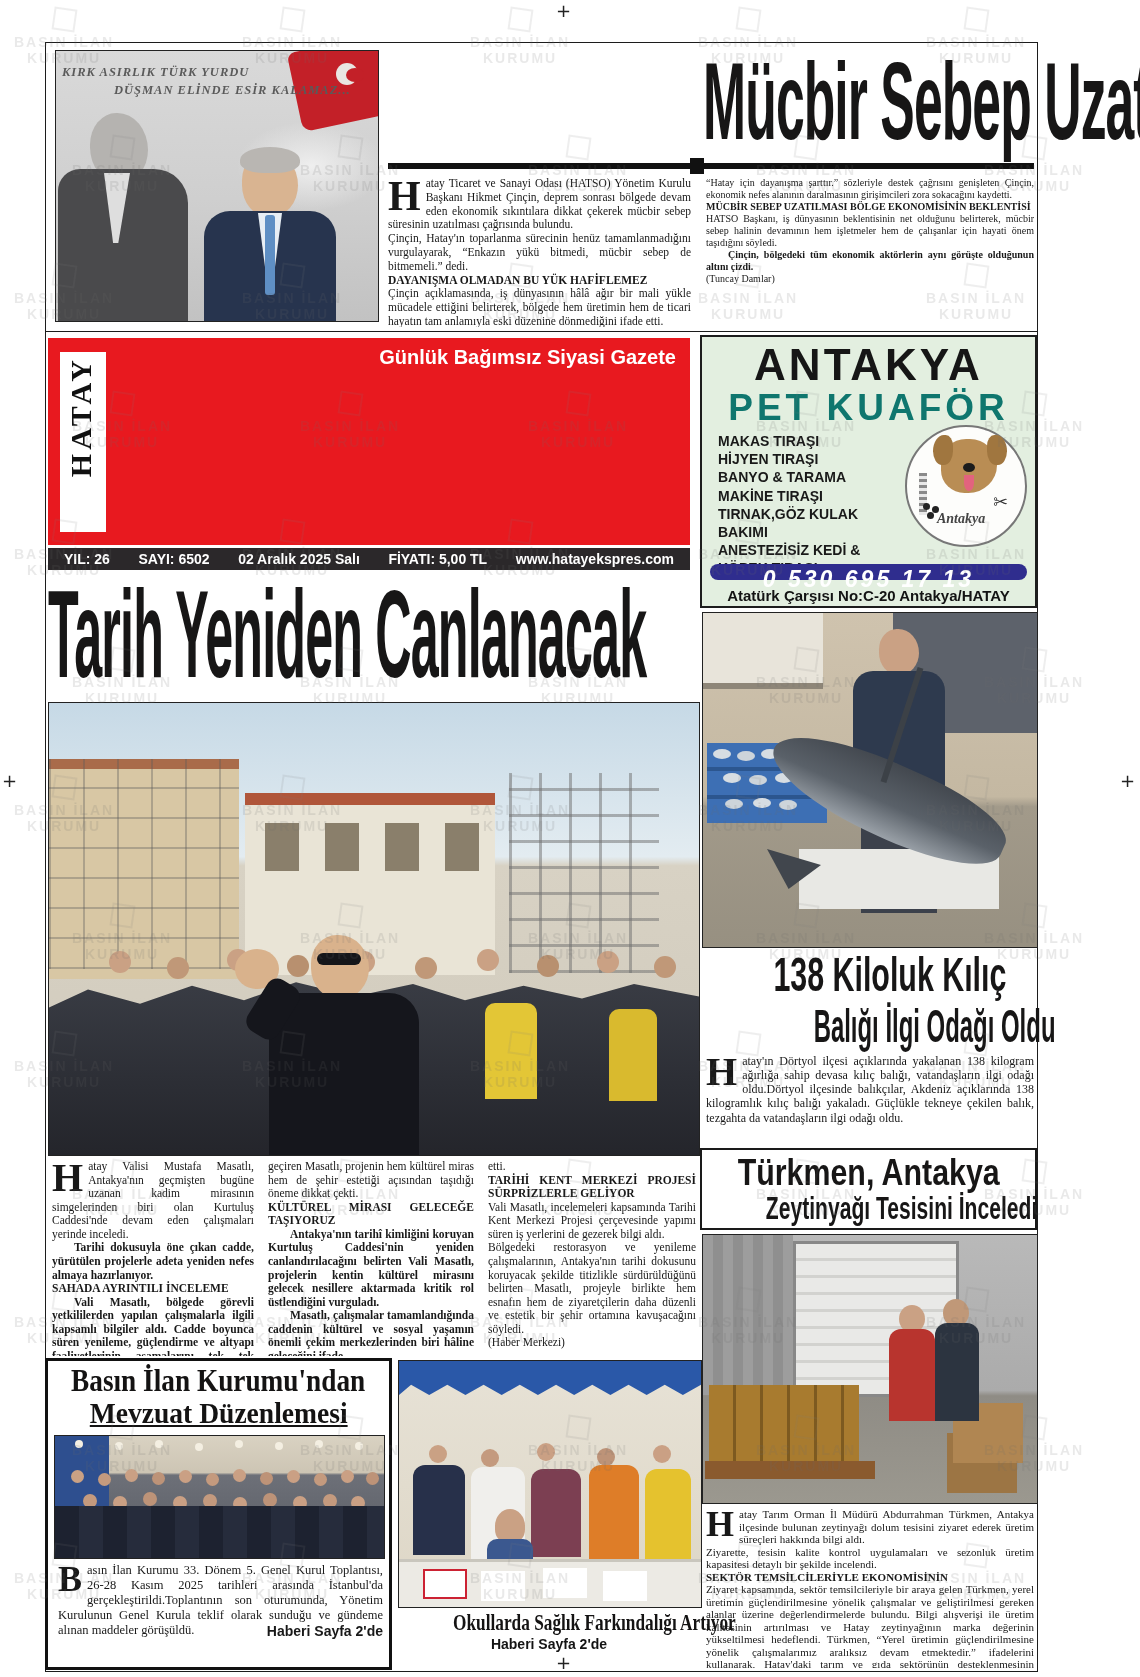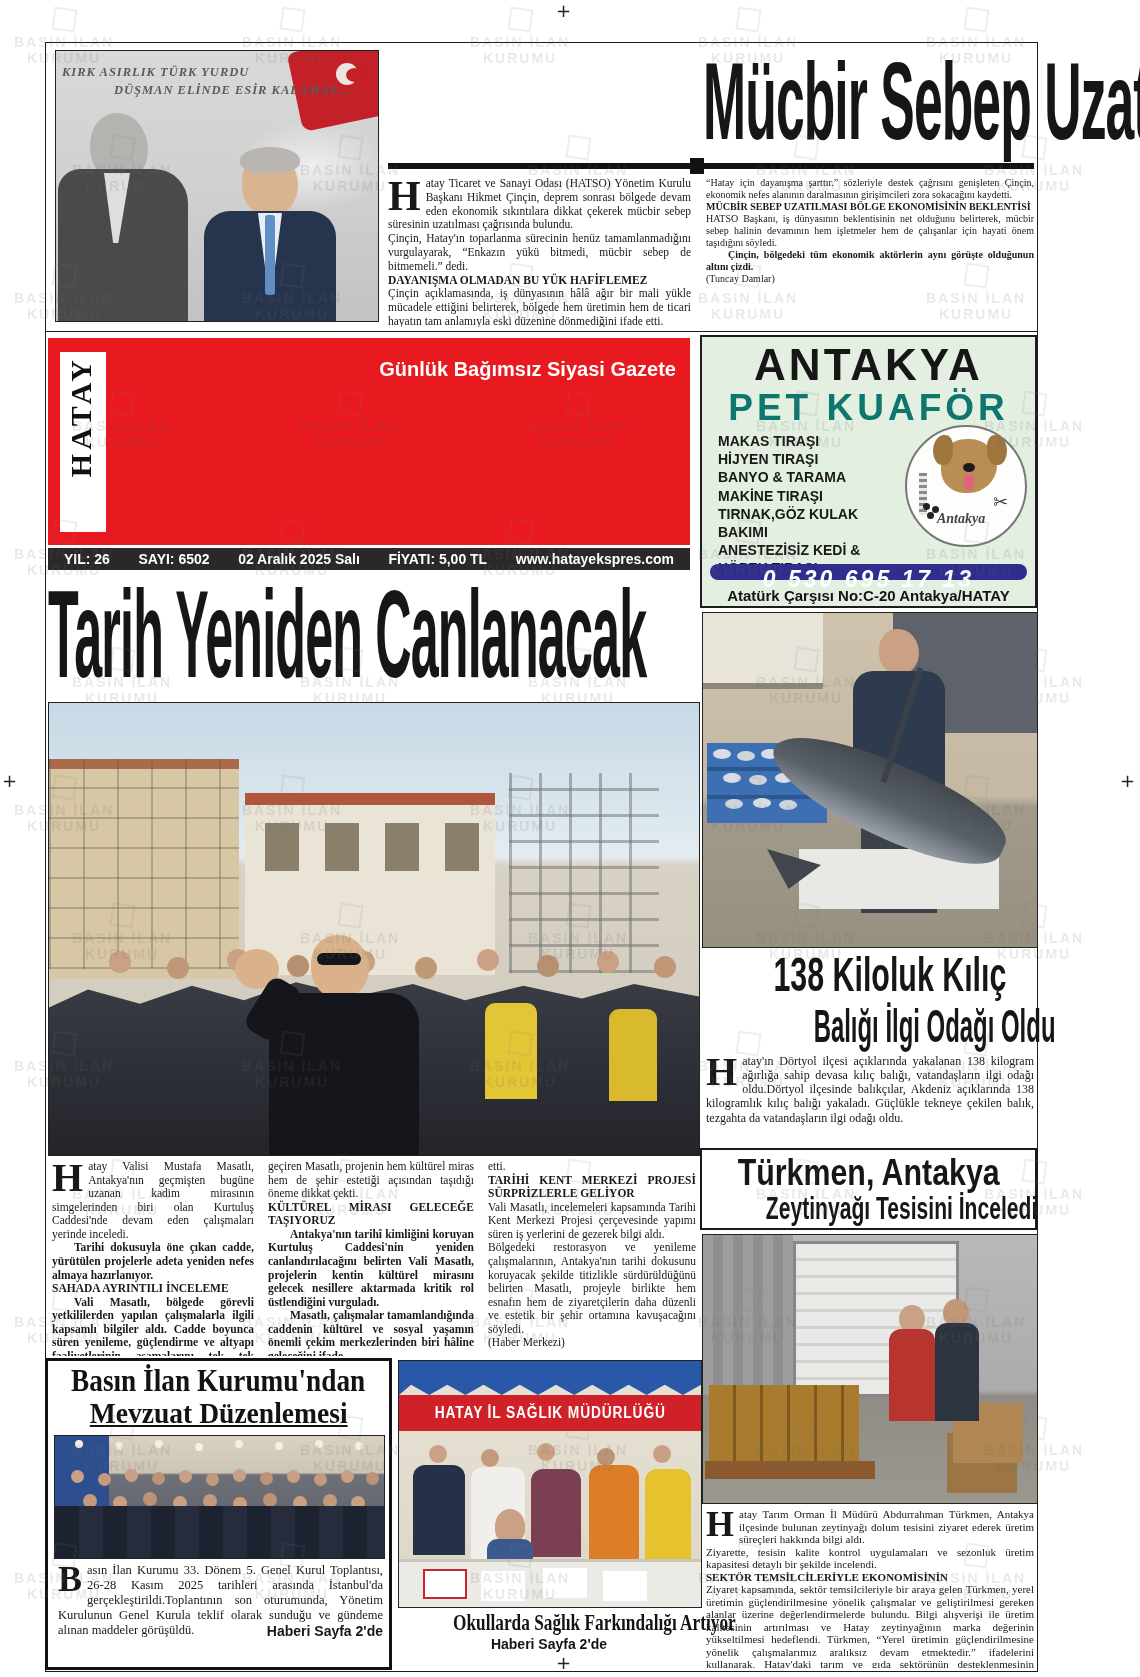--- a/index.html
+++ b/index.html
@@ -88,21 +88,21 @@
     <div class="sub">MÜCBİR SEBEP UZATILMASI BÖLGE EKONOMİSİNİN BEKLENTİSİ</div>
     <div>HATSO Başkanı, iş dünyasının beklentisinin net olduğunu belirterek, mücbir sebep halinin devamının hem işletmeler hem de çalışanlar için hayati önem taşıdığını söyledi.</div>
     <div class="ind">Çinçin, bölgedeki tüm ekonomik aktörlerin aynı görüşte olduğunun altını çizdi.</div>
     <div>(Tuncay Damlar)</div>
   </div>
 
   <div class="abs" style="left:48px;top:338px;width:642px;height:207px;background:#e8191f;">
     <div class="abs" style="left:12px;top:14px;width:46px;height:180px;background:#fff;">
       <span style="position:absolute;left:4px;top:4px;writing-mode:vertical-rl;transform:rotate(180deg);font:800 30px 'Liberation Serif',serif;letter-spacing:4px;color:#111;">HATAY</span>
     </div>
-    <div class="abs" style="right:14px;top:20px;font:700 20px 'Liberation Sans',sans-serif;color:#fff;">Günlük Bağımsız Siyasi Gazete</div>
+    <div class="abs" style="right:14px;top:8px;font:700 20px 'Liberation Sans',sans-serif;color:#fff;">Günlük Bağımsız Siyasi Gazete</div>
   </div>
 
   <div class="abs infobar" style="left:48px;top:548px;width:642px;height:22px;background:#2b282a;font-size:14px;padding:0 16px;box-sizing:border-box;">
     <span>YIL: 26</span>
     <span>SAYI: 6502</span>
     <span>02 Aralık 2025  Salı</span>
     <span>FİYATI: 5,00 TL</span>
     <span>www.hatayekspres.com</span>
   </div>
 
@@ -248,23 +248,20 @@
     </div>
     <div class="bodytxt" style="position:absolute;left:10px;top:202px;width:325px;height:100px;font-size:12.5px;line-height:1.2;">
       <span class="dropcap" style="font-size:36px;">B</span>
       <span>asın İlan Kurumu 33. Dönem 5. Genel Kurul Toplantısı, 26-28 Kasım 2025 tarihleri arasında İstanbul'da gerçekleştirildi.Toplantının son oturumunda, Yönetim Kurulunun Genel Kurula teklif olarak sunduğu ve gündeme alınan maddeler görüşüldü.</span>
       <span class="pref" style="float:right;font-size:14px;">Haberi Sayfa 2'de</span>
     </div>
   </div>
 
   <div class="photo" style="left:398px;top:1360px;width:302px;height:246px;background:linear-gradient(180deg,#e7e2d6 0,#ddd6c6 100%);">
     <div class="ph" style="left:0;top:0;width:302px;height:34px;background:#2a58a8;clip-path:polygon(0 0,100% 0,100% 70%,94% 100%,88% 70%,82% 100%,76% 70%,70% 100%,64% 70%,58% 100%,52% 70%,46% 100%,40% 70%,34% 100%,28% 70%,22% 100%,16% 70%,10% 100%,4% 70%,0 100%);"></div>
-    <div class="ph" style="left:0;top:34px;width:302px;height:36px;background:#cf2127;text-align:center;">
-      <span style="display:inline-block;font:800 16px/36px 'Liberation Sans',sans-serif;color:#fff;letter-spacing:1px;transform:scaleX(.86);transform-origin:center;white-space:nowrap;">HATAY İL SAĞLIK MÜDÜRLÜĞÜ</span>
-    </div>
 
     <div class="heads" style="left:30px;top:84px;width:18px;height:18px;background:#caa184;box-shadow:52px 4px 0 #c49a7e,108px -2px 0 #caa084,168px 3px 0 #bd9378,224px 0 0 #caa084;"></div>
     <div class="ph" style="left:14px;top:104px;width:52px;height:90px;background:#27304a;border-radius:12px 12px 0 0;"></div>
     <div class="ph" style="left:72px;top:106px;width:54px;height:92px;background:#f0efec;border-radius:12px 12px 0 0;"></div>
     <div class="ph" style="left:132px;top:108px;width:50px;height:88px;background:#7c3f52;border-radius:12px 12px 0 0;"></div>
     <div class="ph" style="left:190px;top:104px;width:50px;height:94px;background:#de7d28;border-radius:12px 12px 0 0;"></div>
     <div class="ph" style="left:246px;top:108px;width:46px;height:90px;background:#e5c22e;border-radius:12px 12px 0 0;"></div>
     <div class="ph" style="left:96px;top:148px;width:30px;height:34px;background:#caa184;border-radius:50% 50% 40% 40%;"></div>
     <div class="ph" style="left:88px;top:178px;width:46px;height:40px;background:#3b588f;border-radius:10px 10px 0 0;"></div>
 

